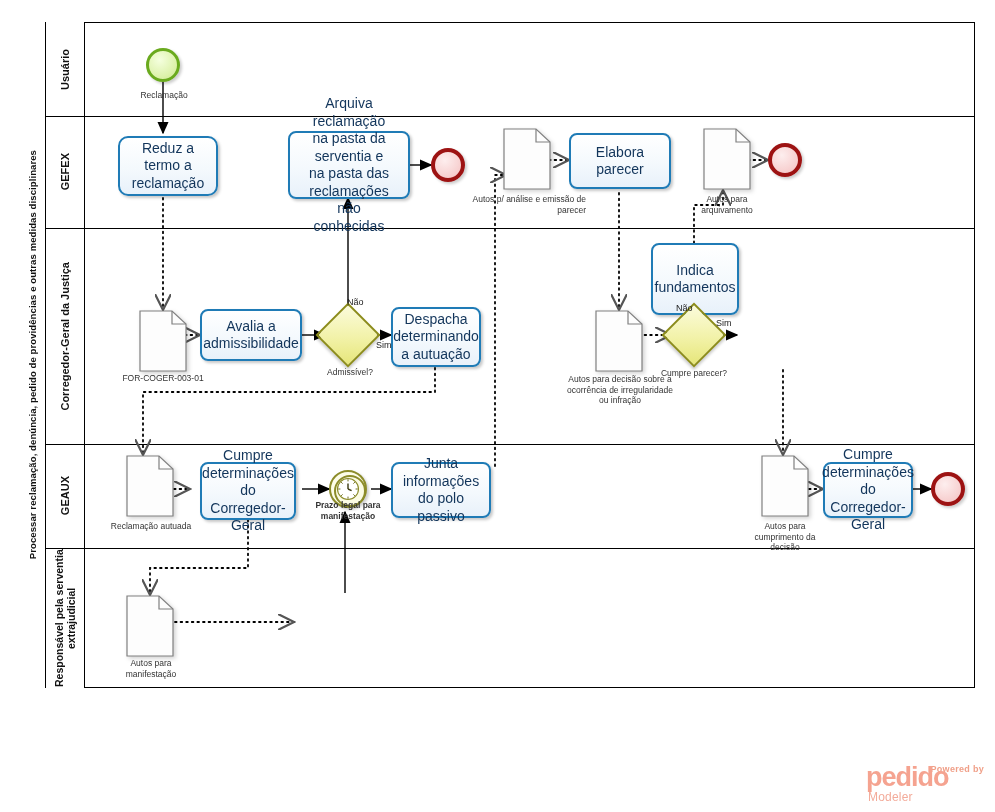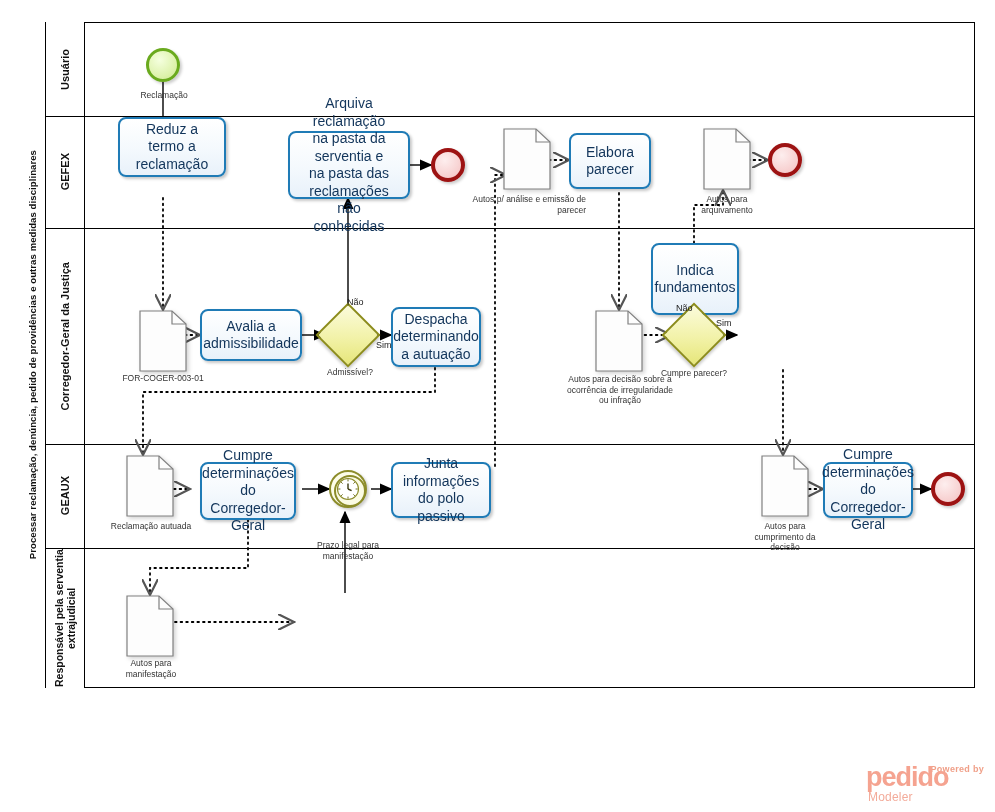--- a/index.html
+++ b/index.html
@@ -157,37 +157,37 @@
 
       <path d="M783,370 L783,455" marker-end="url(#ahthin)"></path>
 
       <path d="M809,489 L823,489" marker-end="url(#ahthin)"></path>
     </g>
   </svg>
 
   <div class="ev ev-start" style="left:146px;top:48px;"></div>
   <div class="lbl" style="left:116px;top:90px;width:96px;">Reclamação</div>
 
-  <div class="task" style="left:118px;top:117px;width:108px;height:60px;">
+  <div class="task" style="left:118px;top:136px;width:100px;height:60px;border-radius:10px;">
     <span>Reduz a termo a reclamação</span>
   </div>
 
   <div class="task" style="left:288px;top:131px;width:122px;height:68px;">
     <span>Arquiva reclamação na pasta da serventia e na pasta das reclamações não conhecidas</span>
   </div>
 
   <div class="ev ev-end" style="left:431px;top:148px;"></div>
 
   <svg class="doc shadow-doc" style="left:503px;top:128px;" viewBox="0 0 48 62">
     <path d="M1,1 H33 L47,14 V61 H1 Z" fill="#fdfdfd" stroke="#808080" stroke-width="1.2"></path>
     <path d="M33,1 V14 H47" fill="none" stroke="#808080" stroke-width="1.2"></path>
   </svg>
   <div class="lbl" style="left:470px;top:194px;width:116px;text-align:right;">Autos p/ análise e emissão de parecer</div>
 
-  <div class="task" style="left:569px;top:133px;width:82px;height:56px;text-align:center;">
+  <div class="task" style="left:569px;top:133px;width:102px;height:56px;text-align:center;">
     <span>Elabora parecer</span>
   </div>
 
   <svg class="doc shadow-doc" style="left:703px;top:128px;" viewBox="0 0 48 62">
     <path d="M1,1 H33 L47,14 V61 H1 Z" fill="#fdfdfd" stroke="#808080" stroke-width="1.2"></path>
     <path d="M33,1 V14 H47" fill="none" stroke="#808080" stroke-width="1.2"></path>
   </svg>
   <div class="lbl" style="left:683px;top:194px;width:88px;">Autos para arquivamento</div>
 
   <div class="ev ev-end" style="left:768px;top:143px;"></div>
@@ -248,21 +248,21 @@
         <line x1="19.6" y1="12" x2="21.8" y2="12"></line>
         <line x1="5.1" y1="5.1" x2="6.6" y2="6.6"></line>
         <line x1="17.4" y1="17.4" x2="18.9" y2="18.9"></line>
         <line x1="18.9" y1="5.1" x2="17.4" y2="6.6"></line>
         <line x1="6.6" y1="17.4" x2="5.1" y2="18.9"></line>
       </g>
       <line x1="12" y1="12" x2="12" y2="6.5" stroke="#3a3a10" stroke-width="1.4"></line>
       <line x1="12" y1="12" x2="15.6" y2="13.6" stroke="#3a3a10" stroke-width="1.4"></line>
     </svg>
   </div>
-  <div class="lbl" style="left:300px;top:540px;width:96px;">Prazo legal para manifestação</div>
+  <div class="lbl" style="left:300px;top:500px;width:96px;font-weight:bold;">Prazo legal para manifestação</div>
 
   <div class="task" style="left:391px;top:462px;width:100px;height:56px;">
     <span>Junta informações do polo passivo</span>
   </div>
 
   <svg class="doc shadow-doc" style="left:761px;top:455px;" viewBox="0 0 48 62">
     <path d="M1,1 H33 L47,14 V61 H1 Z" fill="#fdfdfd" stroke="#808080" stroke-width="1.2"></path>
     <path d="M33,1 V14 H47" fill="none" stroke="#808080" stroke-width="1.2"></path>
   </svg>
   <div class="lbl" style="left:740px;top:521px;width:90px;">Autos para cumprimento da decisão</div>

